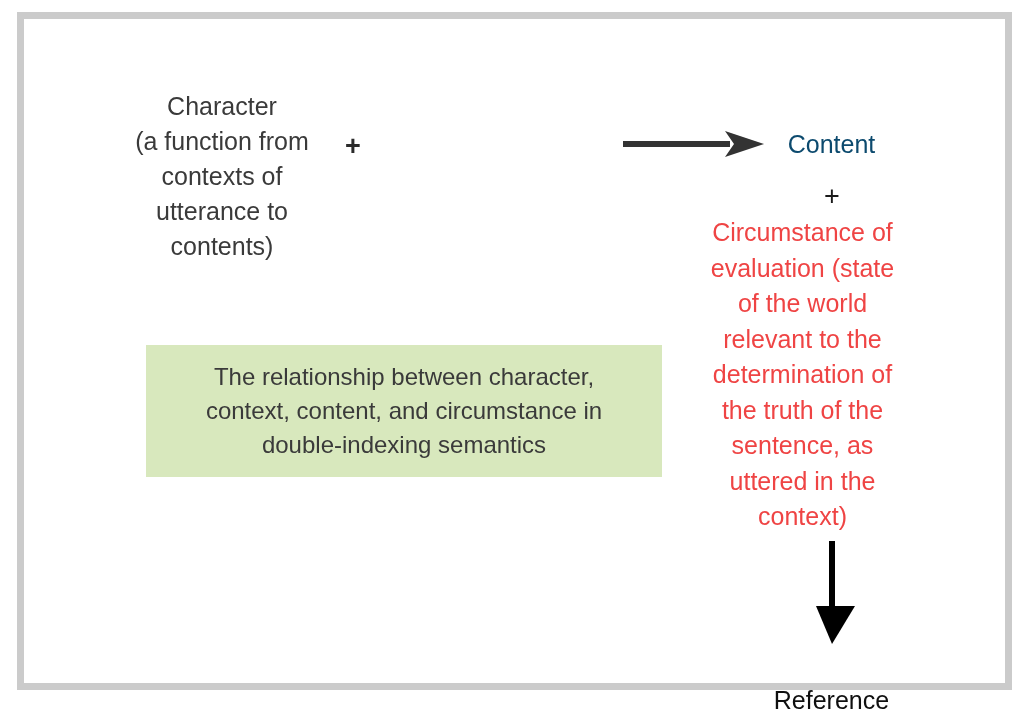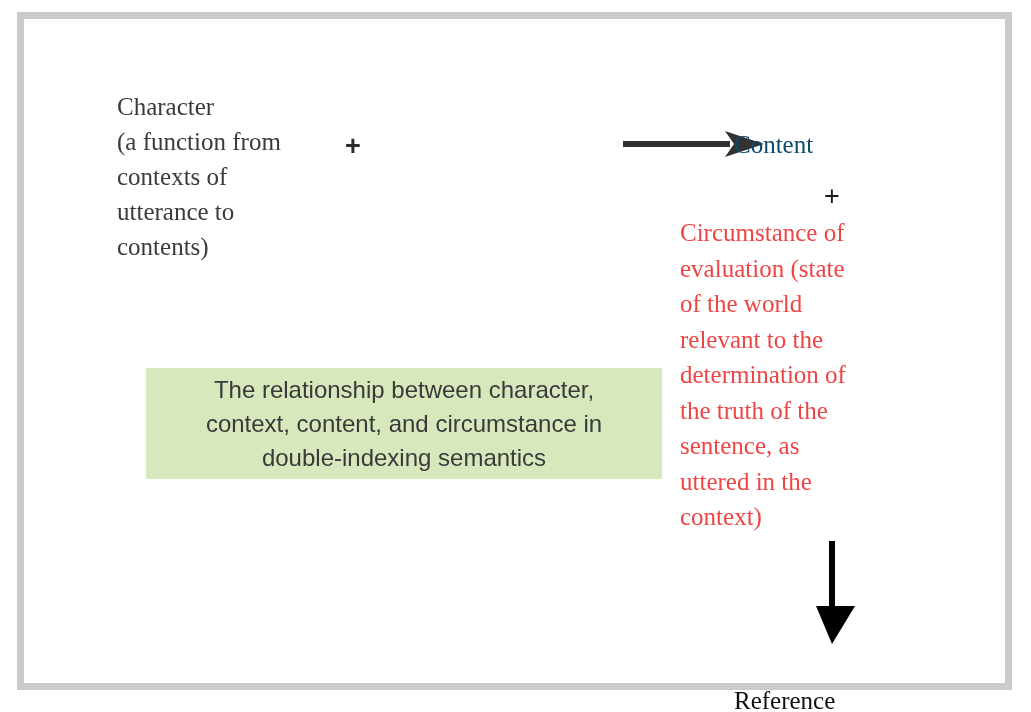--- a/index.html
+++ b/index.html
@@ -28,26 +28,25 @@
     top: 12px;
     width: 995px;
     height: 678px;
     border: 7px solid #cbcbcb;
     background: #ffffff;
     box-sizing: border-box;
   }
 
   .formula-text {
     position: absolute;
-    text-align: left;
+    text-align: center;
     color: #3a3a3a;
     font-size: 25px;
     line-height: 35px;
     white-space: pre-line;
-    font-family: Liberation Serif, serif;
   }
 
   
   #character-block {
     left: 93px;
     top: 70px;
     width: 210px;
   }
 
   
@@ -121,27 +120,26 @@
     width: 195px;
     color: #0f0f0f;
   }
 
   
   #caption-box {
     position: absolute;
     left: 122px;
     top: 326px;
     width: 516px;
-    height: 111px;
+    height: 132px;
     background: #d8e8bd;
     display: flex;
     align-items: center;
     justify-content: center;
     box-sizing: border-box;
-    margin-top: 23px;
   }
   #caption-text {
     text-align: center;
     color: #3a3a3a;
     font-size: 24px;
     line-height: 34px;
     padding: 0 14px;
     white-space: pre-line;
   }
 </style>

